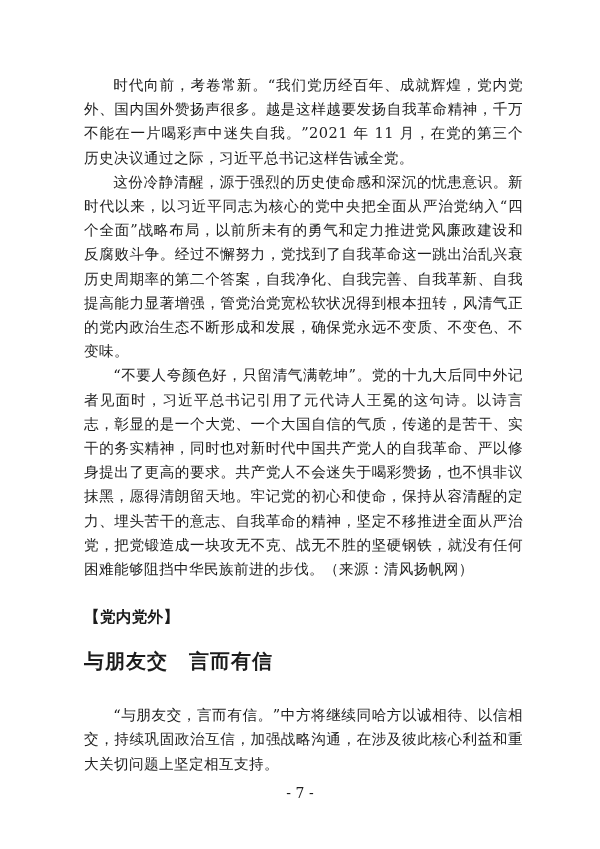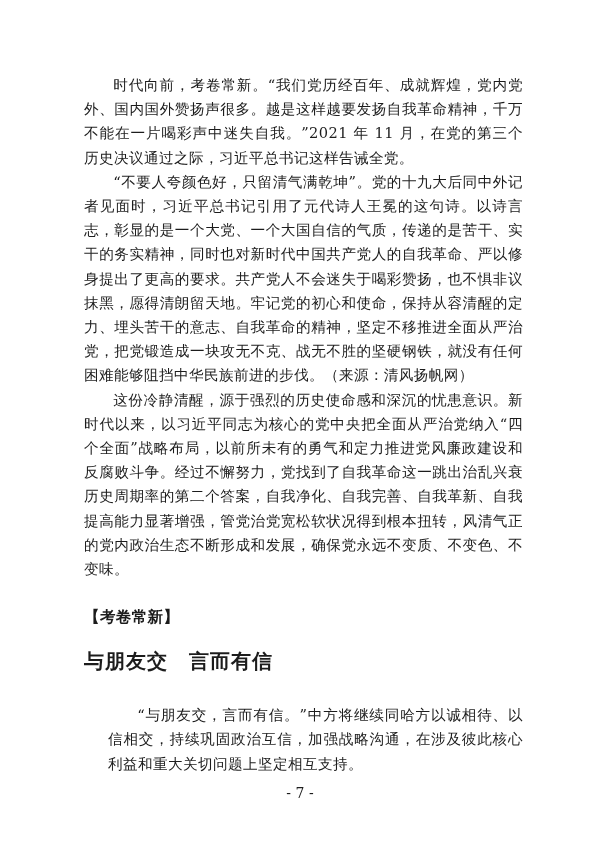--- a/index.html
+++ b/index.html
@@ -38,45 +38,44 @@
     margin: 22px 0 0 0;
     text-align: left;
     font-family: "DejaVu Sans", "Liberation Sans", sans-serif;
     font-size: 20px;
     font-weight: bold;
     line-height: 24px;
     letter-spacing: 1px;
   }
   .article-body p.first {
     margin-top: 30px;
-    margin-left: 24px;
   }
   .page-number {
     position: absolute;
     left: 0;
     right: 0;
     top: 785px;
     text-align: center;
     font-size: 14px;
     line-height: 16px;
     color: #1c1c1c;
   }
 </style>
 </head>
 <body>
 
 <div class="page">
 
   <div class="body-text">
     <p>时代向前，考卷常新。“我们党历经百年、成就辉煌，党内党外、国内国外赞扬声很多。越是这样越要发扬自我革命精神，千万不能在一片喝彩声中迷失自我。”2021 年 11 月，在党的第三个历史决议通过之际，习近平总书记这样告诫全党。</p>
+    <p>这份冷静清醒，源于强烈的历史使命感和深沉的忧患意识。新时代以来，以习近平同志为核心的党中央把全面从严治党纳入“四个全面”战略布局，以前所未有的勇气和定力推进党风廉政建设和反腐败斗争。经过不懈努力，党找到了自我革命这一跳出治乱兴衰历史周期率的第二个答案，自我净化、自我完善、自我革新、自我提高能力显著增强，管党治党宽松软状况得到根本扭转，风清气正的党内政治生态不断形成和发展，确保党永远不变质、不变色、不变味。</p>
     <p>“不要人夸颜色好，只留清气满乾坤”。党的十九大后同中外记者见面时，习近平总书记引用了元代诗人王冕的这句诗。以诗言志，彰显的是一个大党、一个大国自信的气质，传递的是苦干、实干的务实精神，同时也对新时代中国共产党人的自我革命、严以修身提出了更高的要求。共产党人不会迷失于喝彩赞扬，也不惧非议抹黑，愿得清朗留天地。牢记党的初心和使命，保持从容清醒的定力、埋头苦干的意志、自我革命的精神，坚定不移推进全面从严治党，把党锻造成一块攻无不克、战无不胜的坚硬钢铁，就没有任何困难能够阻挡中华民族前进的步伐。（来源：清风扬帆网）</p>
-    <p>这份冷静清醒，源于强烈的历史使命感和深沉的忧患意识。新时代以来，以习近平同志为核心的党中央把全面从严治党纳入“四个全面”战略布局，以前所未有的勇气和定力推进党风廉政建设和反腐败斗争。经过不懈努力，党找到了自我革命这一跳出治乱兴衰历史周期率的第二个答案，自我净化、自我完善、自我革新、自我提高能力显著增强，管党治党宽松软状况得到根本扭转，风清气正的党内政治生态不断形成和发展，确保党永远不变质、不变色、不变味。</p>
   </div>
 
-  <h3 class="section-header">【考卷常新】</h3>
+  <h3 class="section-header">【党内党外】</h3>
 
   <h2 class="article-title">与朋友交　言而有信</h2>
 
   <div class="article-body">
     <p class="first">“与朋友交，言而有信。”中方将继续同哈方以诚相待、以信相交，持续巩固政治互信，加强战略沟通，在涉及彼此核心利益和重大关切问题上坚定相互支持。</p>
   </div>
 
   <div class="page-number">- 7 -</div>
 
 </div>

